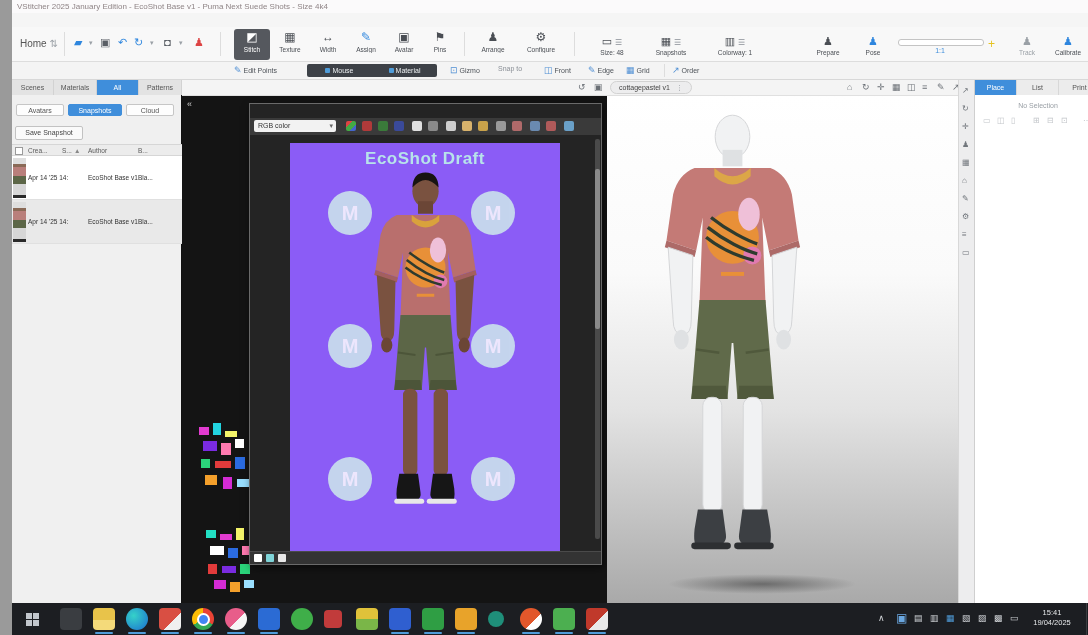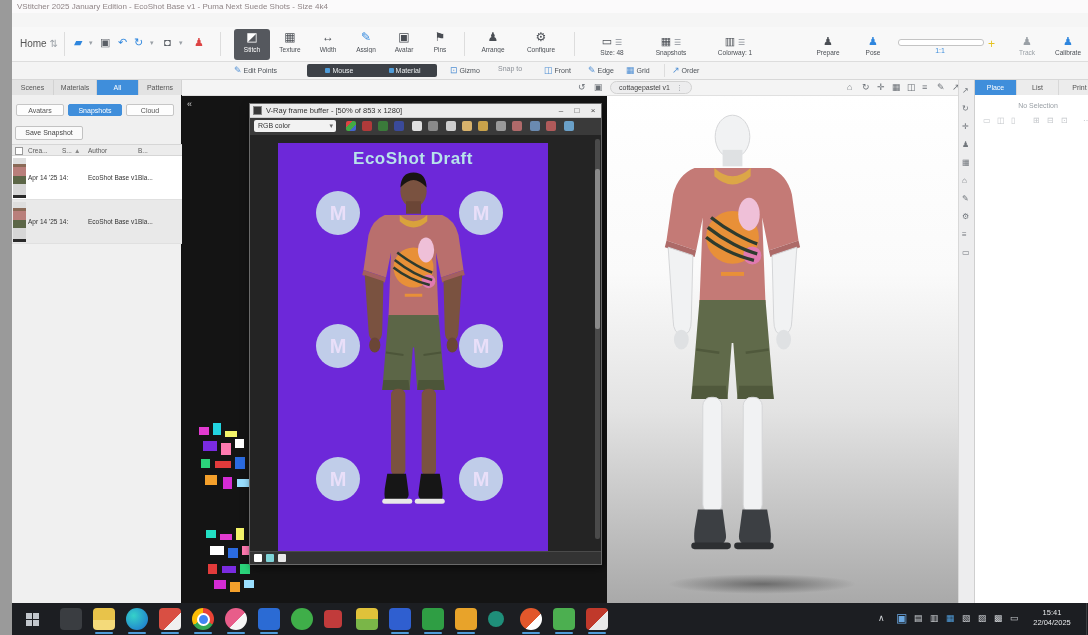--- a/index.html
+++ b/index.html
@@ -65,21 +65,21 @@
   #vfbtools{left:0;top:14px;width:100%;height:17px;background:#3a3a3a;}
   #vfbchannel{position:absolute;left:4px;top:2px;width:82px;height:12px;background:#f2f2f2;border-radius:2px;
     font-size:7px;color:#333;line-height:12px;padding-left:4px;box-sizing:border-box;}
   #vfbchannel .car{position:absolute;right:3px;color:#666;}
   .vico{position:absolute;top:3px;width:10px;height:10px;border-radius:2px;}
   #vfbcanvas{left:0;top:31px;width:351px;height:416px;background:#242424;overflow:hidden;}
   #vfbscroll{right:1px;top:4px;width:5px;height:400px;background:#4a4a4a;border-radius:2px;}
   #vfbscroll i{position:absolute;left:0;top:30px;width:5px;height:160px;background:#8a8a8a;border-radius:2px;}
   #vfbstatus{left:0;bottom:0;width:100%;height:13px;background:#333;border-top:1px solid #4a4a4a;box-sizing:border-box;}
   .swatch{position:absolute;top:2px;width:8px;height:8px;border-radius:1px;}
-  #ecoshot-img{left:28px;top:8px;width:270px;height:450px;background:#6d28d9;overflow:hidden;}
+  #ecoshot-img{left:40px;top:8px;width:270px;height:450px;background:#8b5cf6;overflow:hidden;}
   #wm-title{left:0;top:6px;width:100%;text-align:center;font-size:17px;font-weight:bold;color:#b7e3ea;letter-spacing:.5px;}
   .mcircle{position:absolute;width:44px;height:44px;border-radius:50%;background:#cfeaec;opacity:.85;
     display:flex;align-items:center;justify-content:center;font-size:20px;font-weight:bold;color:#fff;}
   
   #vpheader{left:170px;top:80px;width:776px;height:16px;background:#f4f4f4;border-bottom:1px solid #e0e0e0;box-sizing:border-box;}
   .vph-ico{position:absolute;top:2px;font-size:9px;color:#6a6f75;}
   #garmentpill{position:absolute;left:428px;top:1px;height:13px;background:#ededee;border:1px solid #d2d2d2;
     border-radius:7px;font-size:7px;color:#444;line-height:12px;padding:0 8px;box-sizing:border-box;}
   #viewport{left:595px;top:96px;width:351px;height:507px;overflow:hidden;
     background:linear-gradient(180deg,#ffffff 0%,#fafafa 35%,#e3e3e3 62%,#a9a9a9 100%);}
@@ -300,27 +300,20 @@
       <rect x="4" y="38" width="9" height="10" fill="#e23b3b"></rect>
         <rect x="18" y="40" width="14" height="7" fill="#7a2be0"></rect>
       <rect x="36" y="38" width="10" height="10" fill="#2bd47a"></rect>
         <rect x="10" y="54" width="12" height="9" fill="#d42bd4"></rect>
       <rect x="26" y="56" width="10" height="10" fill="#f4a02b"></rect>
         <rect x="40" y="54" width="10" height="8" fill="#9adfff"></rect>
     </svg>
   </div>
 
   <div class="abs" id="vfb">
-    <div class="abs" id="vfbtitle">
-      <i class="appico"></i>
-      <span class="ttl">V-Ray frame buffer - [50% of 853 x 1280]</span>
-      <span class="winctl" style="right:32px;">–</span>
-      <span class="winctl" style="right:16px;">□</span>
-      <span class="winctl" style="right:0;">×</span>
-    </div>
     <div class="abs" id="vfbtools">
       <div id="vfbchannel">
         <span>RGB color</span>
         <span class="car">▾</span>
       </div>
       <span class="vico" style="left:96px;background:linear-gradient(135deg,#d44 33%,#4a4 33% 66%,#46c 66%);"></span>
       <span class="vico" style="left:112px;background:#b03a3a;"></span>
       <span class="vico" style="left:128px;background:#3a7a3a;"></span>
       <span class="vico" style="left:144px;background:#3a4a9a;"></span>
       <span class="vico" style="left:162px;background:#e0e0e0;"></span>
@@ -489,20 +482,20 @@
     <span class="tray-ico" style="left:884px;top:8px;font-size:12px;color:#6aa7e0;">▣</span>
     <span class="tray-ico" style="left:902px;">▤</span>
     <span class="tray-ico" style="left:918px;">▥</span>
     <span class="tray-ico" style="left:934px;color:#4f9cd9;">▦</span>
     <span class="tray-ico" style="left:950px;">▧</span>
     <span class="tray-ico" style="left:966px;">▨</span>
     <span class="tray-ico" style="left:982px;">▩</span>
     <span class="tray-ico" style="left:998px;">▭</span>
     <div class="abs" id="clock">
       <div>15:41</div>
-      <div>22/04/2025</div>
+      <div>19/04/2025</div>
     </div>
     <div class="abs" id="notif">
         <span>▭</span>
       </div>
   </div>
 
 </div>
 
 </body></html>

